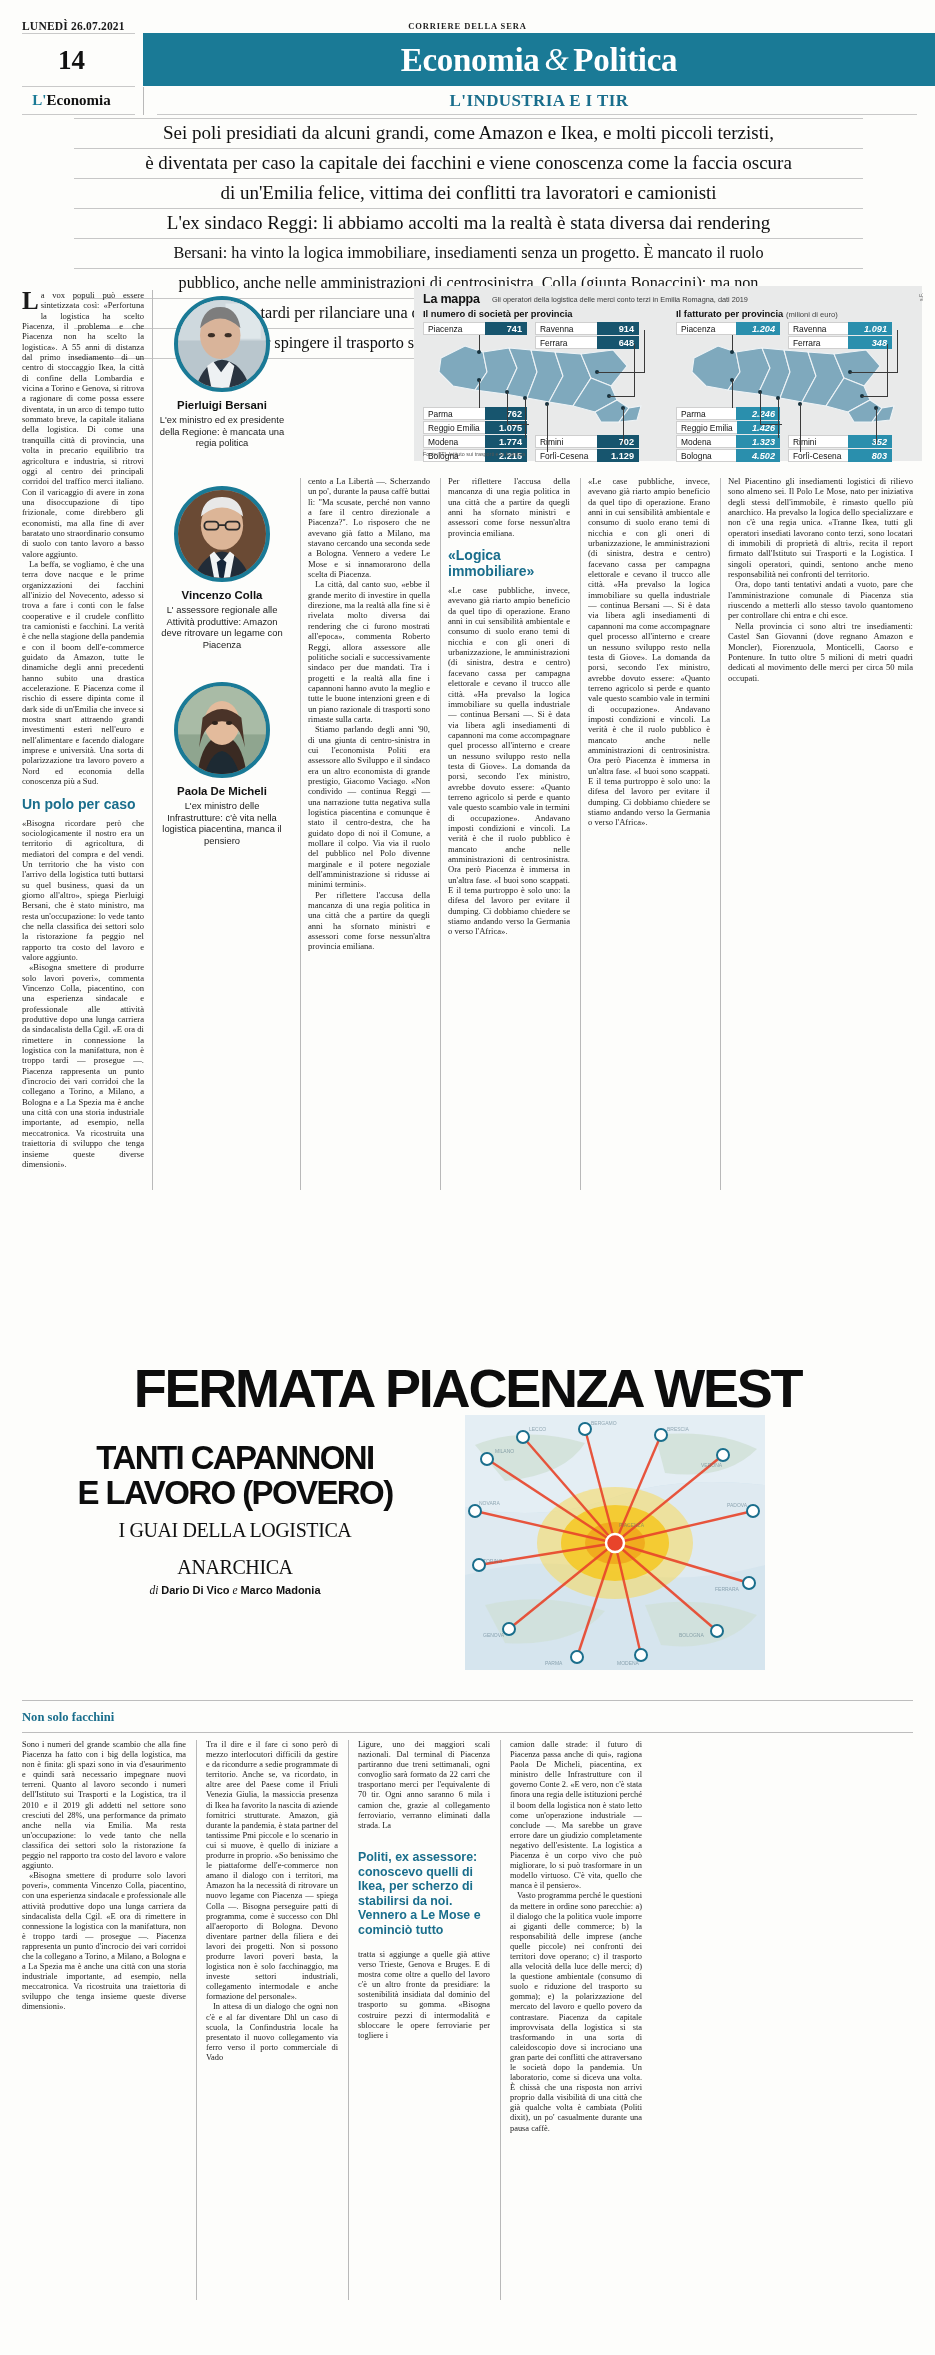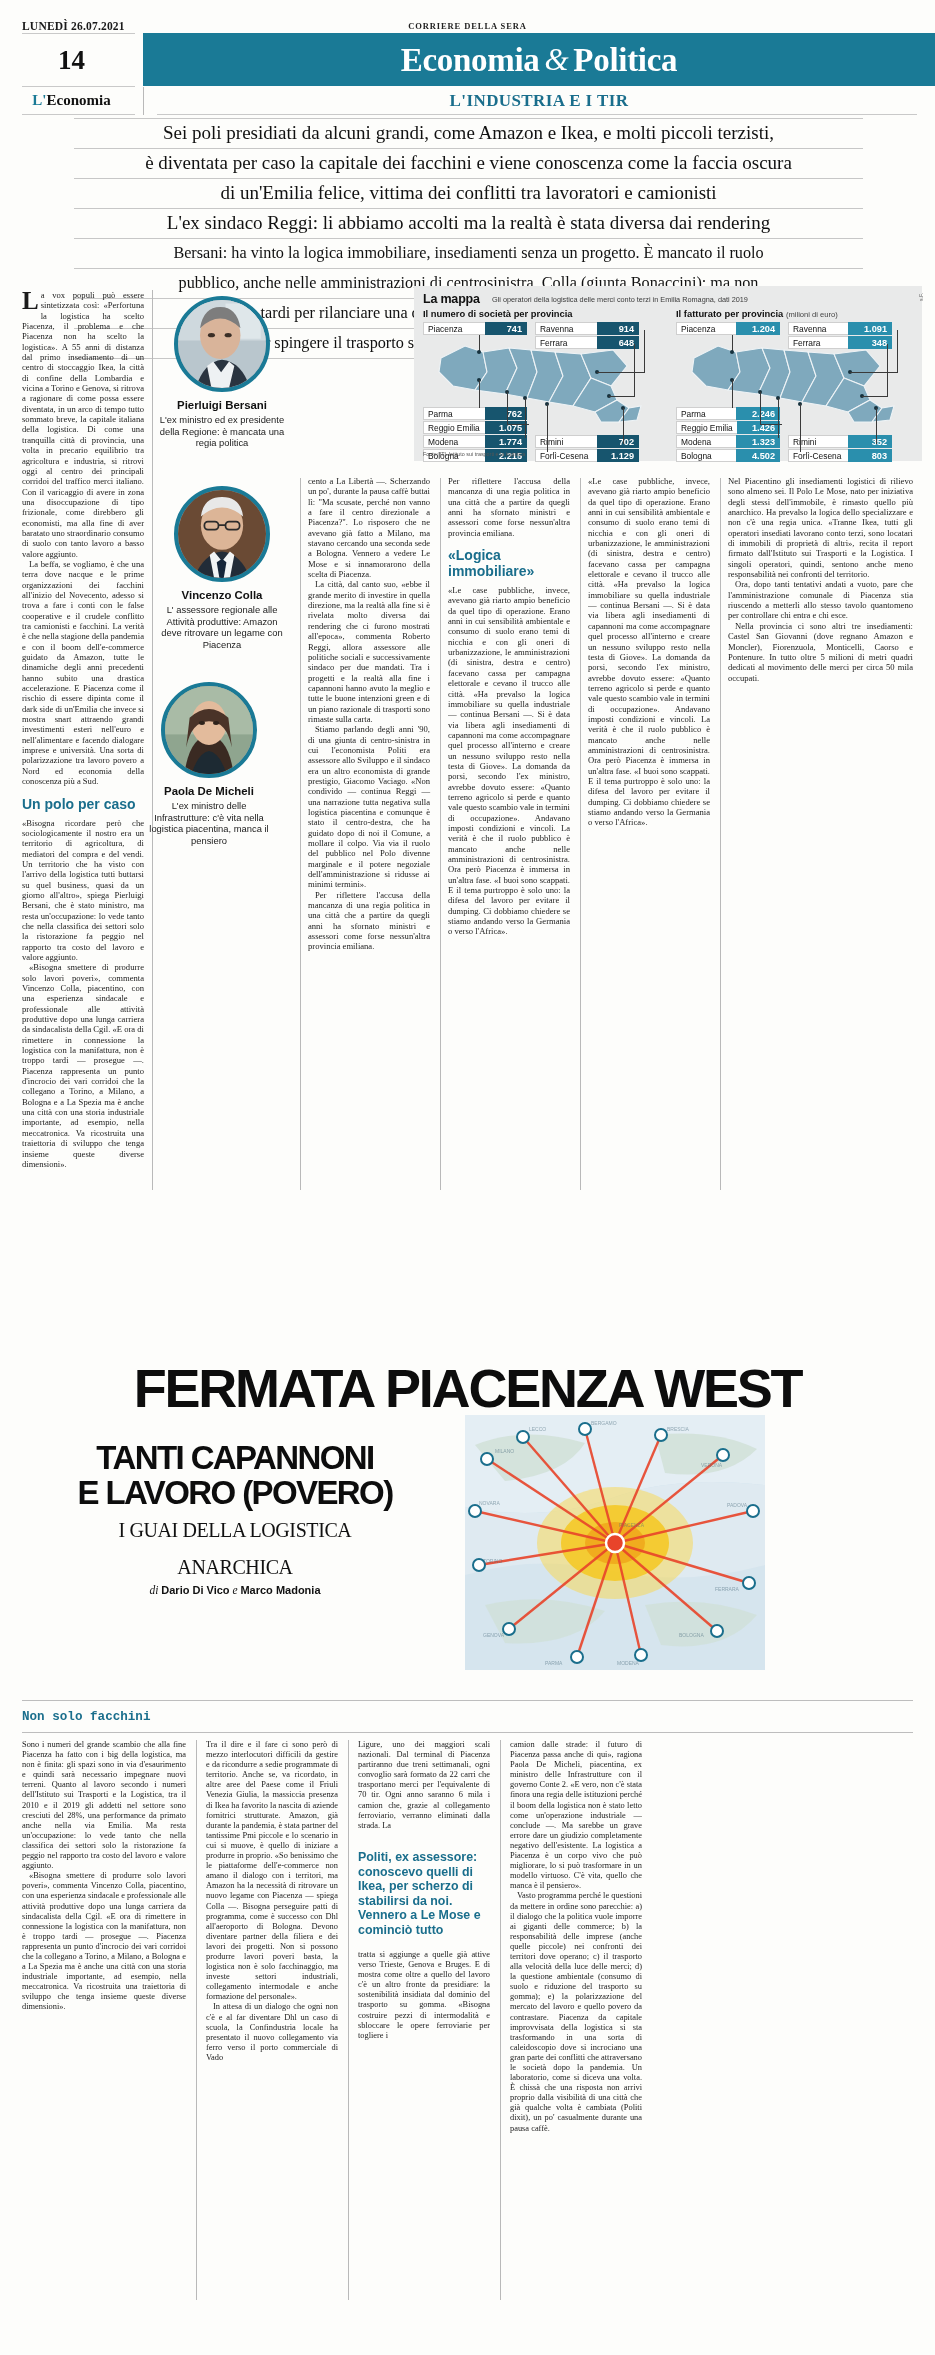--- a/index.html
+++ b/index.html
@@ -172,21 +172,21 @@
     background: #fff; color: #111; padding: 0 4px;
     display: flex; align-items: center; white-space: nowrap;
     border: 1px solid #cfcfcf; border-right: none;
   }
   .lbl .vl {
     color: #fff; font-weight: bold; padding: 0 5px;
     display: flex; align-items: center; justify-content: flex-end;
     white-space: nowrap; font-size: 9.2px;
   }
   .lbl.dark .vl { background: #17556e; }
-  .lbl.teal .vl { background: #2a8fad; }
+  .lbl.teal .vl { background: #2a8fad; font-style: italic; }
   .leadline { position: absolute; background: #3a3a3a; }
   .dotm { position: absolute; width: 4px; height: 4px; border-radius: 50%; background: #16313d; }
   .msource {
     position: absolute; left: 9px; bottom: 4px;
     font-size: 5.4px; color: #555;
   }
 
   
   .bigtitle-wrap { position: absolute; left: 0; top: 1360px; width: 935px; }
   .bigtitle {
@@ -229,21 +229,21 @@
     background: #cfe3ee;
     overflow: hidden;
   }
   .illus svg { display: block; width: 100%; height: 100%; }
 
   
   .bottom { position: absolute; left: 0; top: 1700px; width: 935px; }
   .bottom-rule { position: absolute; background: #bdbdbd; height: 1px; }
   .bhead {
     position: absolute;
-    font-family: Liberation Mono, monospace;
+    font-family: Liberation Serif, serif;
     font-weight: bold; font-size: 12.6px; color: #1a6e8c;
   }
   .bcol {
     position: absolute;
     font-family: "Liberation Serif", serif;
     font-size: 8.4px;
     line-height: 10.1px;
     text-align: justify;
     color: #1b1b1b;
     hyphens: auto;
@@ -337,21 +337,21 @@
           <line x1="46" y1="40" x2="54" y2="40" stroke="#2b2b2b" stroke-width="2"></line>
           <path d="M18 100 q12 -28 32 -30 q21 2 32 30z" fill="#222c38"></path>
           <path d="M41 70 l9 11 l9 -11 l5 4 l-5 26 h-18 l-5 -26z" fill="#f2f4f5"></path>
           <path d="M50 78 l5 4 l-3 18 h-5 l-3 -18z" fill="#16263a"></path>
         </svg>
       </div>
       <div class="pname">Vincenzo Colla</div>
       <div class="pdesc">L' assessore regionale alle Attività produttive: Amazon deve ritrovare un legame con Piacenza</div>
     </div>
 
-    <div class="portrait-card" style="left:145px; top:404px;">
+    <div class="portrait-card" style="left:158px; top:404px;">
       <div class="pcircle">
         <svg class="ph" viewBox="0 0 100 100">
           <rect width="100" height="100" fill="#8fa58f"></rect>
           <rect x="0" y="0" width="100" height="55" fill="#a9bba6"></rect>
           <path d="M22 100 q6 -42 28 -44 q22 2 28 44z" fill="#3a2a22"></path>
           <ellipse cx="50" cy="42" rx="20" ry="25" fill="#e3bb9c"></ellipse>
           <path d="M28 36 q22 -20 44 0 l4 34 q-6 -30 -26 -30 q-20 0 -26 30z" fill="#4a3328"></path>
           <ellipse cx="42" cy="42" rx="3.4" ry="2.2" fill="#2e231c"></ellipse>
           <ellipse cx="58" cy="42" rx="3.4" ry="2.2" fill="#2e231c"></ellipse>
           <path d="M30 100 q8 -24 20 -26 q12 2 20 26z" fill="#1d2a33"></path>

